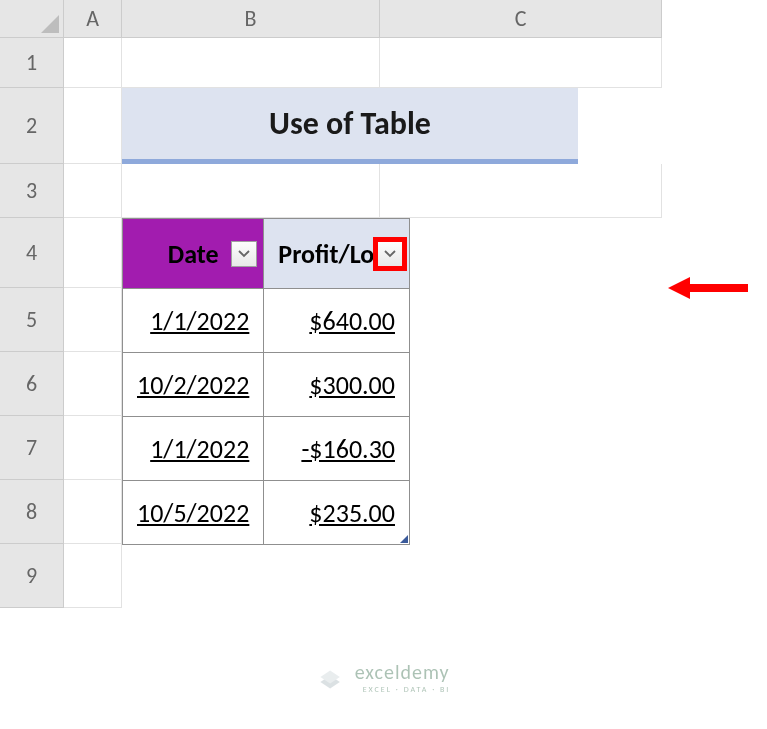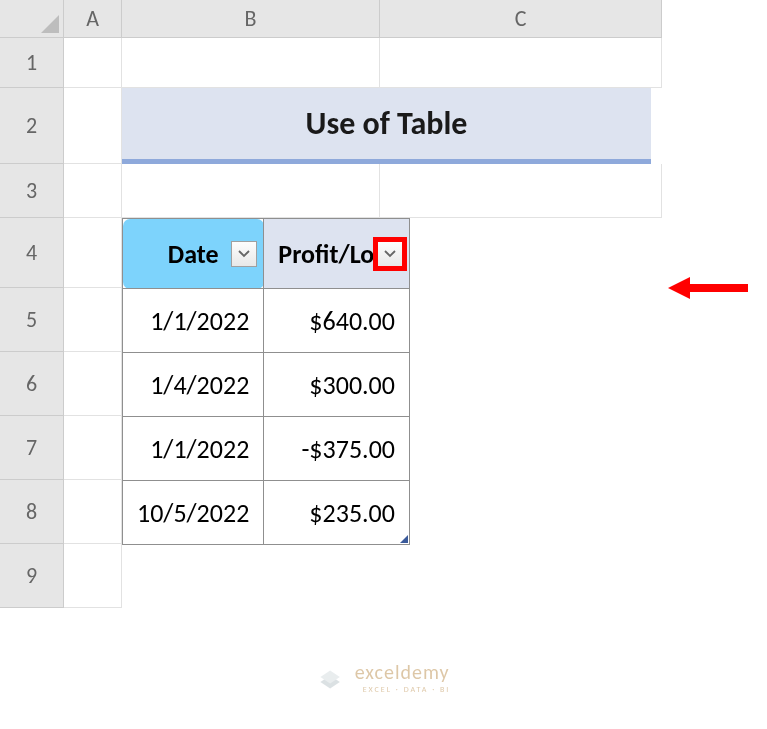--- a/index.html
+++ b/index.html
@@ -69,21 +69,21 @@
       position: absolute;
       border-right: 1px solid #e2e2e2;
       border-bottom: 1px solid #e2e2e2;
       background: #ffffff;
     }
     
     .title-cell {
       position: absolute;
       left: 58px;
       top: 50px;
-      width: 529px;
+      width: 456px;
       height: 76px;
       background: #dde3f0;
       border-bottom: 5px solid #8ea9db;
       display: flex;
       align-items: center;
       justify-content: center;
       font-weight: bold;
       font-size: 32px;
       color: #1a1a1a;
     }
@@ -101,30 +101,30 @@
       padding: 0 14px;
     }
     .data-table th {
       height: 70px;
       font-weight: bold;
       position: relative;
       text-align: center;
     }
     .th-date {
       width: 258px;
-      background: #7dd3fc;
-      border-radius: 7px;
+      background: #a21caf;
     }
     .th-pl {
       width: 282px;
       background: #dde3f0;
     }
     .data-table td {
       text-align: right;
       background: #ffffff;
+      text-decoration: underline;
     }
     .filter-btn {
       position: absolute;
       right: 6px;
       top: 50%;
       transform: translateY(-50%);
       width: 26px;
       height: 26px;
       background: linear-gradient(#fdfdfd, #e8e8e8);
       border: 1px solid #a0a0a0;
@@ -158,21 +158,21 @@
     .arrow-callout svg { display: block; }
     .watermark {
       position: absolute;
       left: 50%;
       transform: translateX(-50%);
       top: 660px;
       display: flex;
       align-items: center;
       gap: 12px;
       opacity: 0.35;
-      color: #a16207;
+      color: #14532d;
     }
     .watermark .wm-logo { width: 26px; height: 26px; }
     .watermark .wm-text { font-size: 20px; letter-spacing: 1px; }
     .watermark .wm-sub { font-size: 8px; letter-spacing: 2px; display:block;margin-left:8px; }
   </style>
 </head>
 <body>
 
 <div class="sheet">
 
@@ -240,26 +240,26 @@
             </div>
           </th>
         </tr>
       </thead>
       <tbody>
         <tr>
           <td>1/1/2022</td>
           <td>$640.00</td>
         </tr>
         <tr>
-          <td>1/4/2022</td>
+          <td>10/2/2022</td>
           <td>$300.00</td>
         </tr>
         <tr>
           <td>1/1/2022</td>
-          <td>-$375.00</td>
+          <td>-$160.30</td>
         </tr>
         <tr>
           <td style="position:relative">10/5/2022</td>
           <td style="position:relative">
             <span>$235.00</span>
             <div class="table-handle"></div>
           </td>
         </tr>
       </tbody>
     </table>

